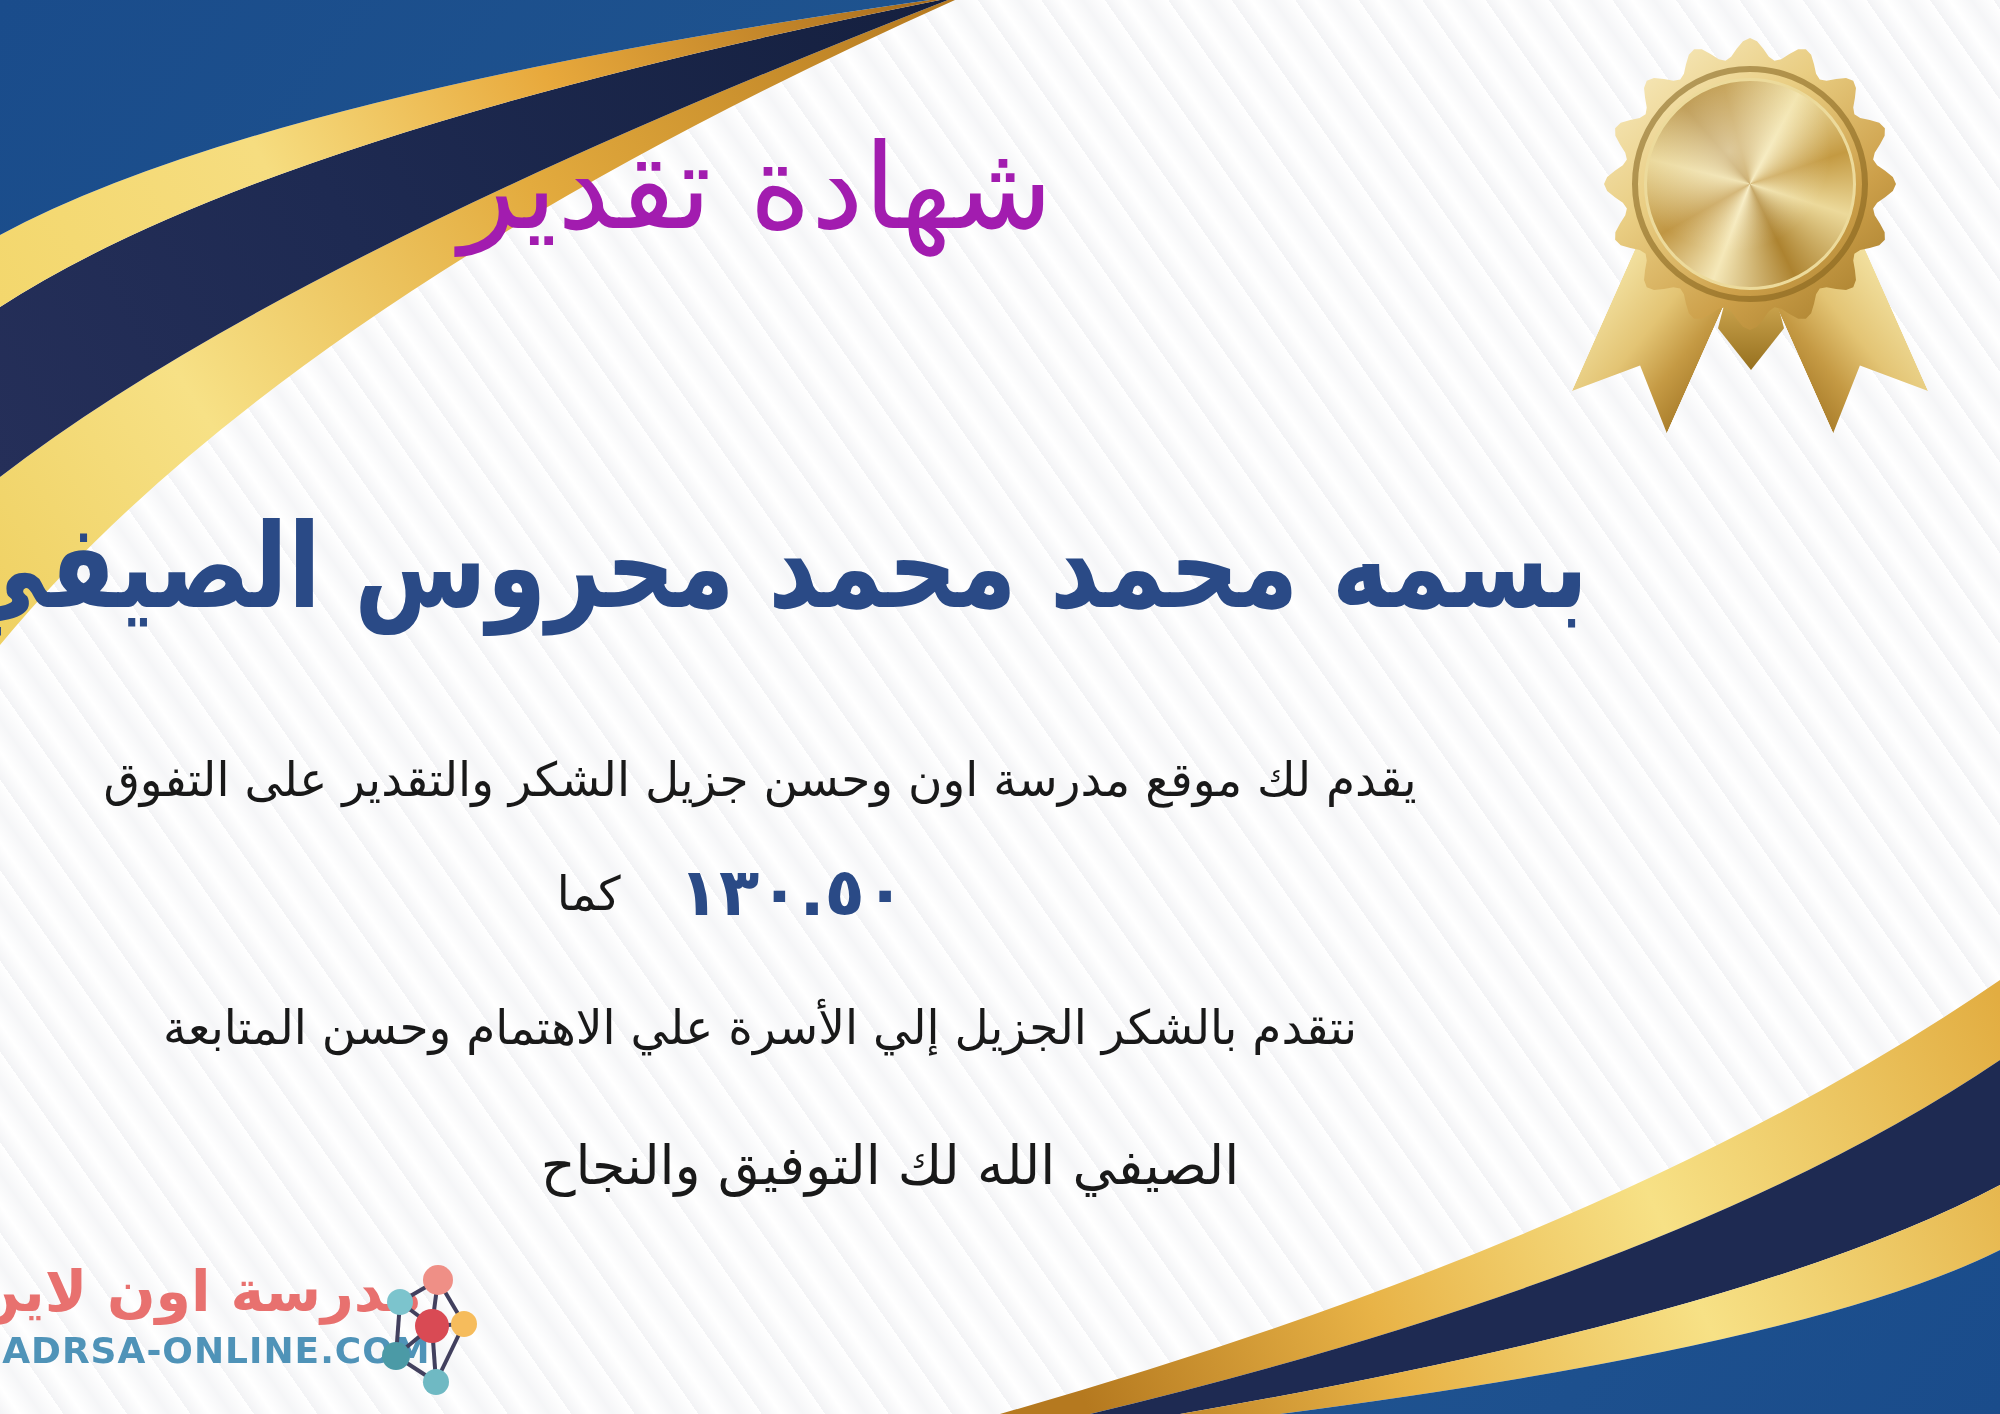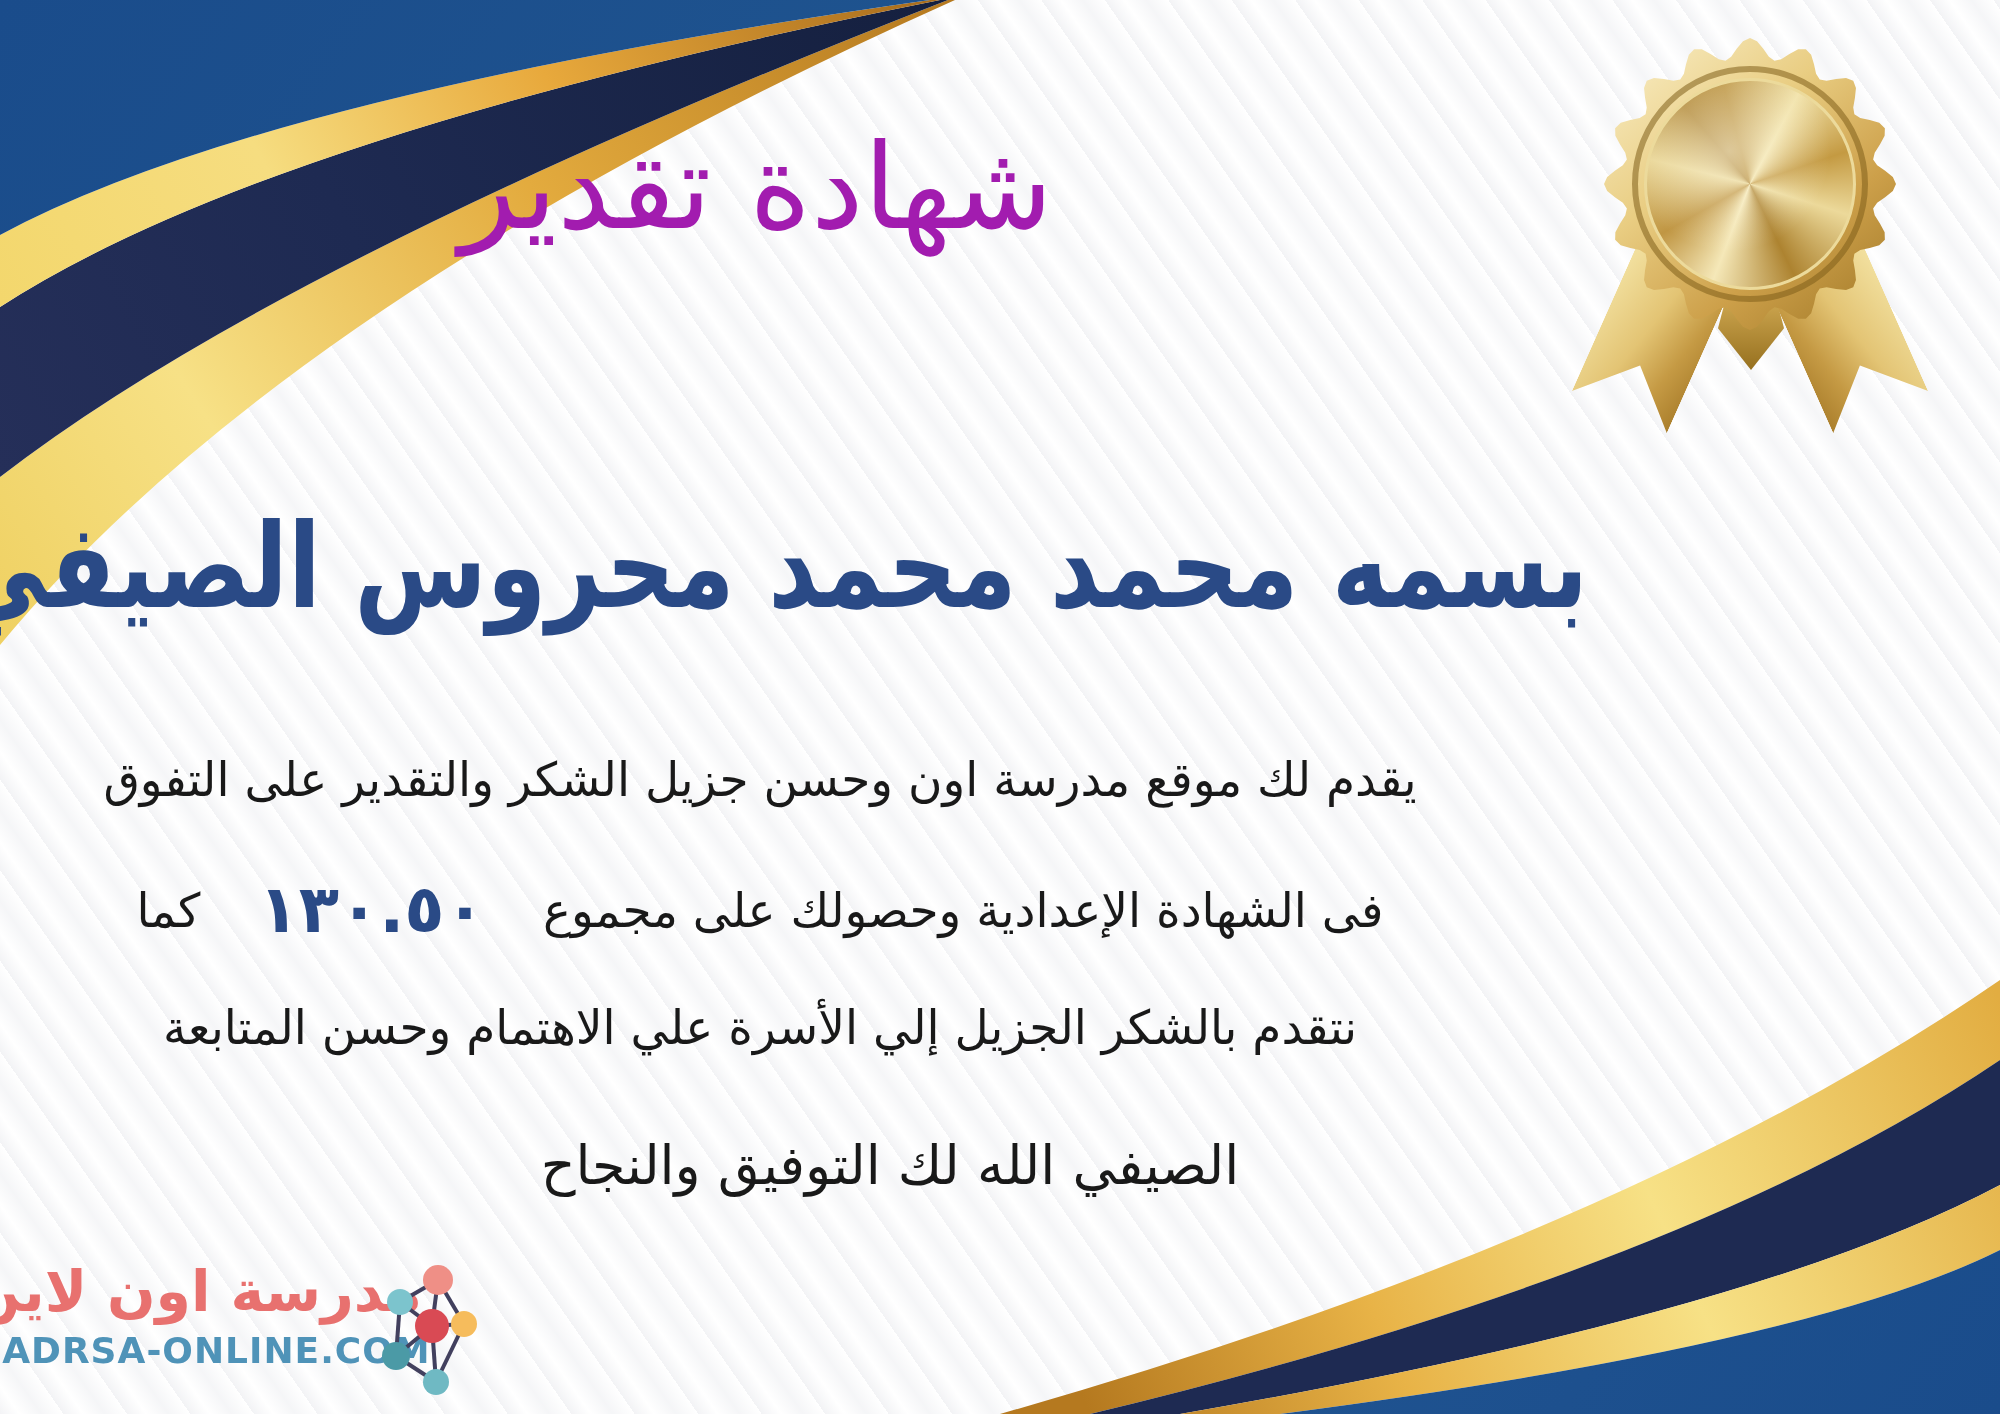--- a/index.html
+++ b/index.html
@@ -46,21 +46,21 @@
   .txt{position:absolute;z-index:3;display:flex;justify-content:center;white-space:nowrap;}
   .title{left:136px;top:118px;width:1240px;
     font-size:118px;color:#a21caf;font-weight:500;}
   .name{left:30px;top:498px;width:1480px;
     font-size:96px;font-weight:700;color:var(--name_blue,#2a4a86);
     transform:scaleY(1.22);transform-origin:top center;}
   .bodyline{color:#191919;font-size:47px;font-weight:500;}
   .line1{left:30px;top:752px;width:1460px;}
   .line2{left:30px;top:860px;width:1460px;align-items:center;}
   .line3{left:30px;top:968px;width:1460px;margin-top:32px;}
-  .score{font-size:66px;font-weight:700;color:var(--score_blue,#2a4a86);margin:17px 58px;line-height:1;}
+  .score{font-size:66px;font-weight:700;color:var(--score_blue,#2a4a86);margin:0 58px;line-height:1;}
   .closing{left:290px;top:1134px;width:1200px;font-size:54px;color:#191919;font-weight:500;}
 
   
   .logo-ar{left:14px;top:1258px;width:366px;font-size:57px;font-weight:700;
     color:var(--logo_coral,#e8716f);}
   .logo-en{left:10px;top:1330px;width:376px;font-size:36px;font-weight:700;
     letter-spacing:1px;color:var(--logo_teal,#4f93b8);}
   .logo-icon{position:absolute;left:376px;top:1262px;z-index:3;}
 </style>
 </head>
@@ -124,21 +124,20 @@
   </div>
 </div>
 
 <div class="txt title" dir="rtl">شهادة تقدير</div>
 
 <div class="txt name" dir="rtl">بسمه محمد محمد محروس الصيفي</div>
 
 <div class="txt bodyline line1" dir="rtl">يقدم لك موقع مدرسة اون وحسن جزيل الشكر  والتقدير على التفوق</div>
 
 <div class="txt bodyline line2" dir="rtl">
-  <span>فى الشهادة الإعدادية وحصولك على مجموع</span>
   <span class="score">١٣٠.٥٠</span>
   <span>كما</span>
 </div>
 
 <div class="txt bodyline line3" dir="rtl">نتقدم  بالشكر الجزيل إلي الأسرة علي الاهتمام وحسن المتابعة</div>
 
 <div class="txt closing" dir="rtl">الصيفي الله لك التوفيق  والنجاح</div>
 
 <div class="txt logo-ar" dir="rtl">مدرسة اون لاين</div>
 <div class="txt logo-en">MADRSA-ONLINE.COM</div>

